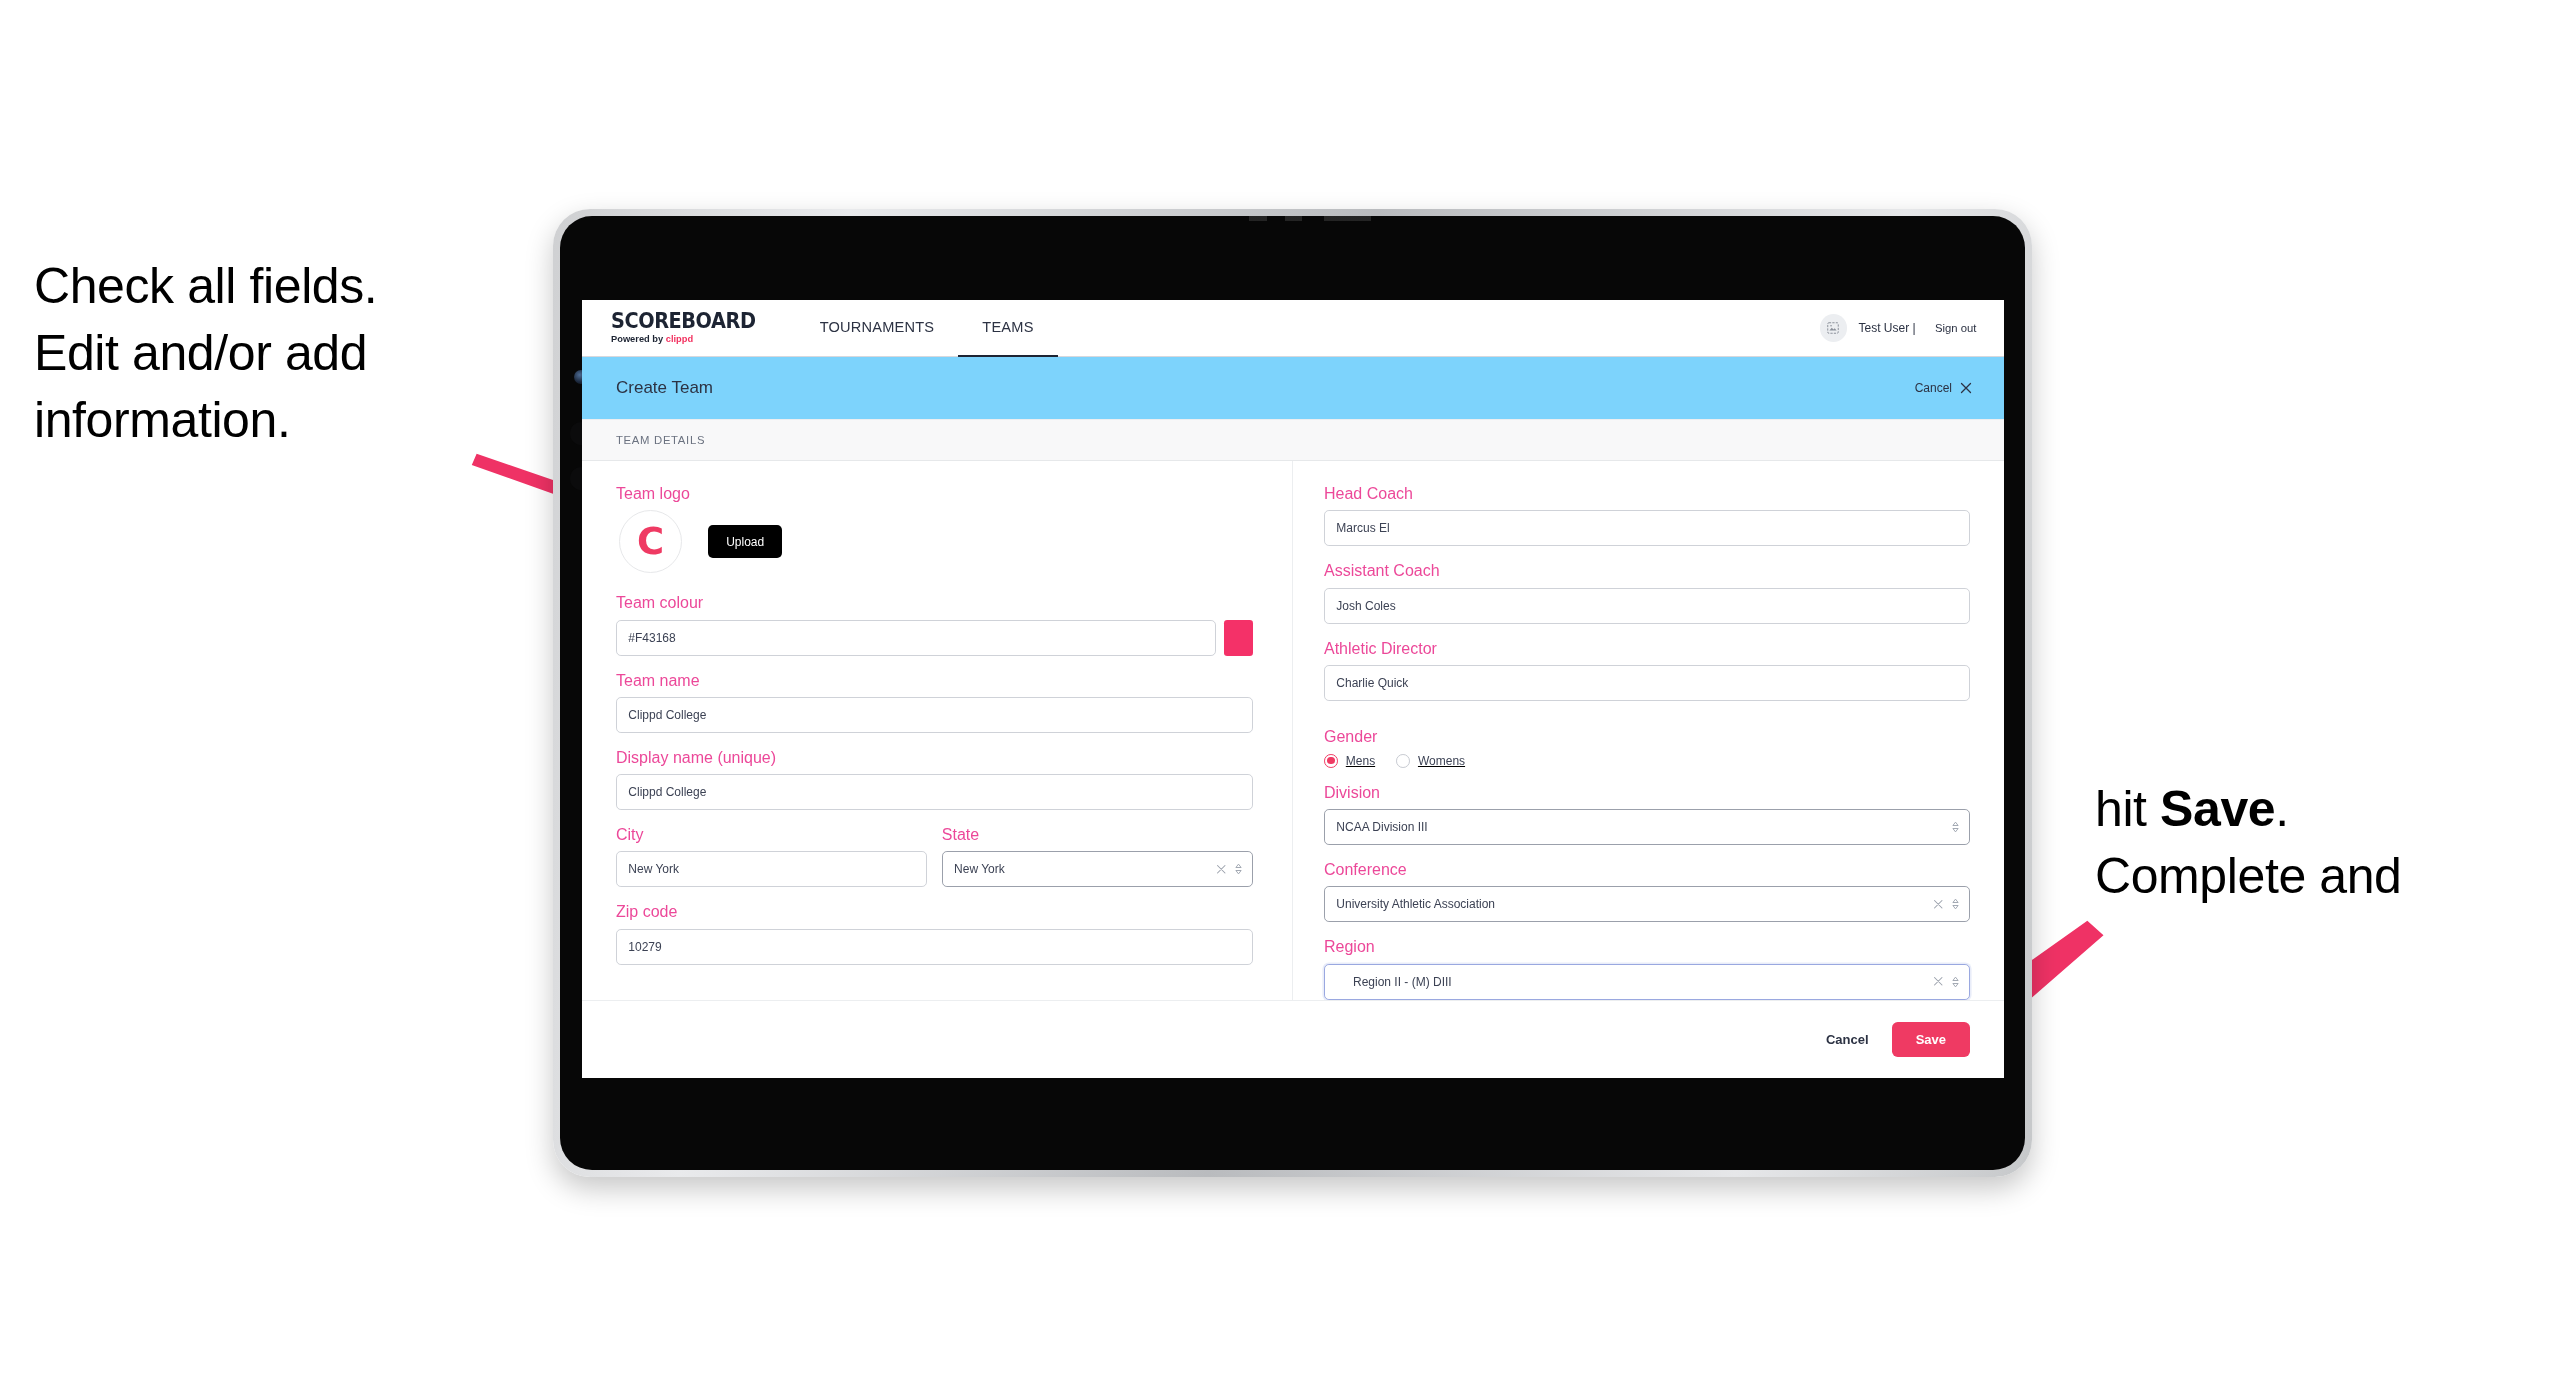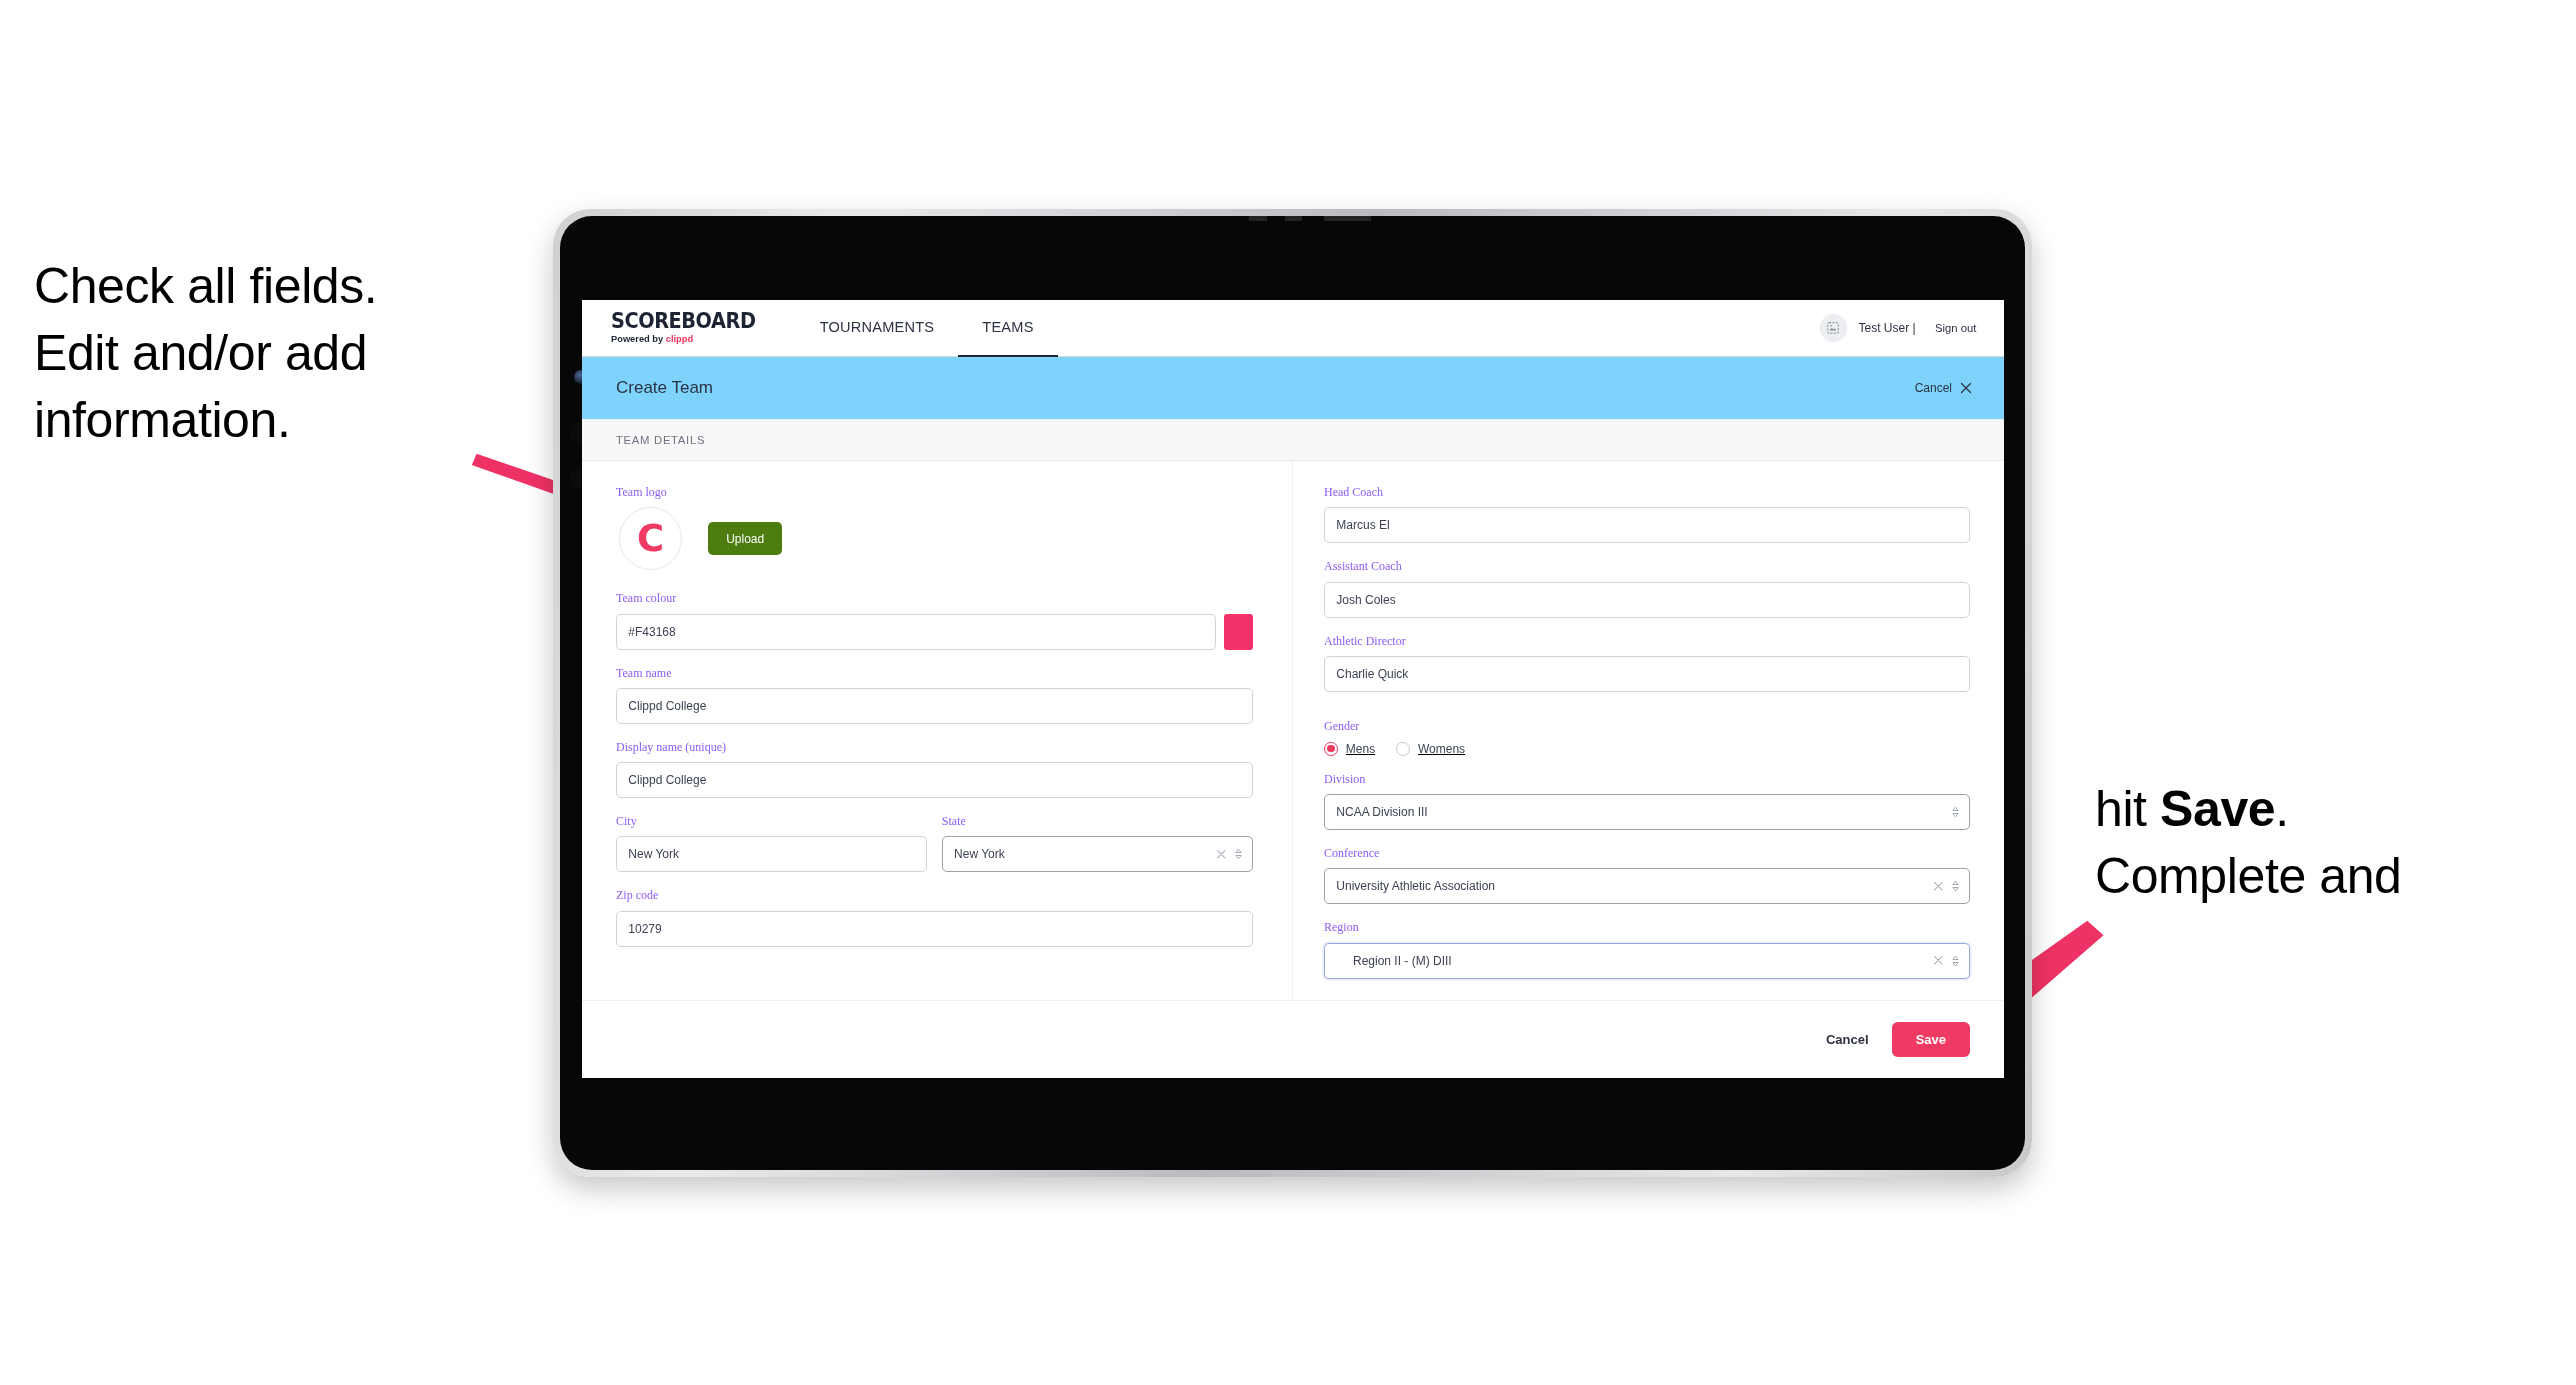--- a/index.html
+++ b/index.html
@@ -198,25 +198,24 @@
     width: 50%;
     padding: 24px 39px 0 34px;
     border-right: 0.8px solid #eceef0;
   }
   #form-column-right {
     width: 50%;
     padding: 24px 34px 0 31px;
   }
 
   .field-label {
-    font-size: 12px;
-    color: #8b5cf6;
+    font-size: 16px;
+    color: #ec4899;
     margin-bottom: 7.3px;
     display: block;
-    font-family: Liberation Serif, serif;
   }
   .text-input {
     width: 100%;
     height: 36px;
     border: 0.8px solid #cfd2d8;
     border-radius: 4.9px;
     background: #ffffff;
     font-family: "Liberation Sans", sans-serif;
     font-size: 12px;
     color: #3c4254;
@@ -230,21 +229,21 @@
   #team-logo-circle {
     width: 63px; height: 63px; border-radius: 50%;
     border: 0.8px solid #e7e8ea; background: #ffffff;
     display: flex; align-items: center; justify-content: center;
   }
   #team-logo-mark {
     font-family: "DejaVu Sans", sans-serif;
     font-weight: 700; font-size: 37px; color: #ef3a63; line-height: 1;
   }
   #upload-button {
-    background: #4d7c0f; color: #ffffff;
+    background: #000000; color: #ffffff;
     border: none; border-radius: 4.9px;
     font-family: "Liberation Sans", sans-serif;
     font-size: 12px; padding: 9.7px 18px; cursor: pointer;
   }
 
   
   #team-colour-row { display: flex; align-items: stretch; gap: 8px; }
   #team-colour-input { flex: 1; }
   #team-colour-swatch {
     width: 29px; height: 36px; border-radius: 3.2px; background: #F43168;

